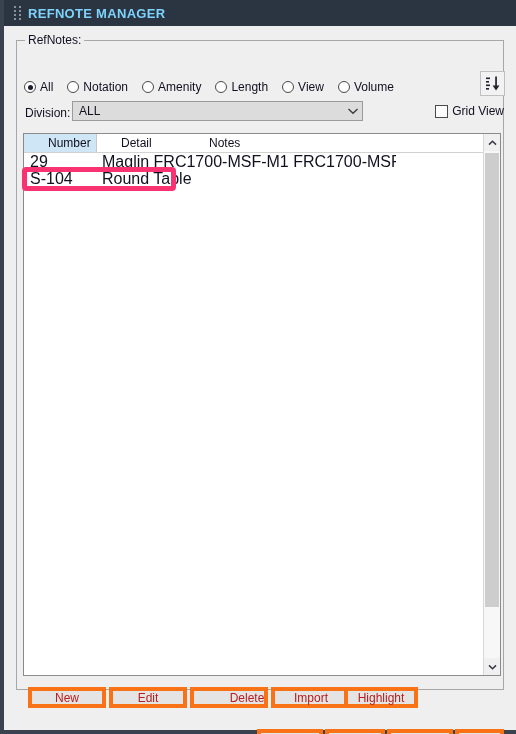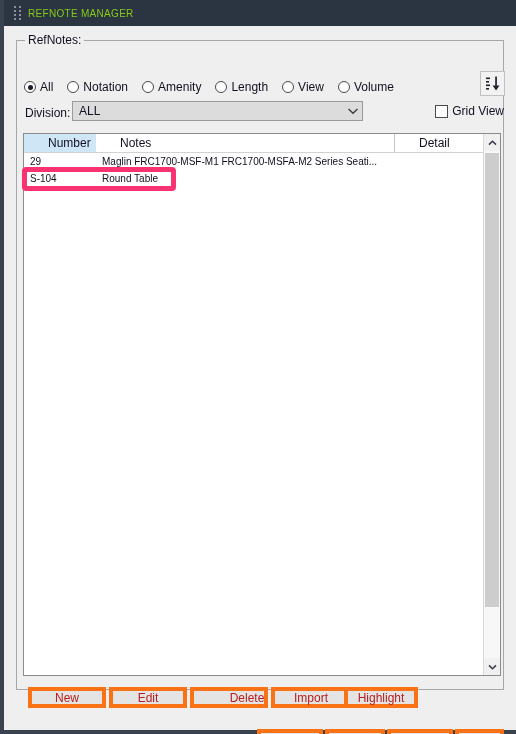--- a/index.html
+++ b/index.html
@@ -50,23 +50,24 @@
     gap: 2px 3px;
     align-content: center;
     justify-content: center;
   }
   #grip i {
     width: 2px; height: 2px;
     background: #8a909c;
     display: block;
   }
   #title-text {
-    font-size: 10px;
+    font-size: 13px;
     letter-spacing: 0.3px;
-    color: #84cc16;
+    color: #7dd3fc;
+    font-weight: bold;
   }
 
   
   #body {
     position: absolute;
     left: 4px; top: 26px;
     width: 508px;
     height: 704px;
     background: #efefef;
   }
@@ -237,21 +238,21 @@
   #rows {
     position: absolute;
     left: 0;
     top: 19px;
     width: 459px;
   }
   .row {
     height: 17px;
     display: flex;
     align-items: center;
-    font-size: 10px;
+    font-size: 16px;
     color: #101020;
     box-sizing: border-box;
   }
   .cell-number { width: 72px; padding-left: 6px; box-sizing: border-box; }
   .cell-notes  { width: 300px; padding-left: 6px; box-sizing: border-box;
                  white-space: nowrap; overflow: hidden; }
   .cell-detail { flex: 1; padding-left: 6px; box-sizing: border-box; }
 
   
   #annotation {
@@ -398,22 +399,22 @@
 
     <label id="gridview">
       <span class="box"></span>
       <span class="lbl">Grid View</span>
     </label>
 
     <div id="list">
 
       <div id="list-header">
         <div class="hcell sorted" style="width:72px">Number</div>
+        <div class="hcell divider" style="flex:1">Detail</div>
         <div class="hcell" style="width:298px">Notes</div>
-        <div class="hcell divider" style="flex:1">Detail</div>
       </div>
 
       <div id="rows">
         <div class="row">
           <div class="cell-number">29</div>
           <div class="cell-notes">Maglin FRC1700-MSF-M1 FRC1700-MSFA-M2 Series Seati...</div>
           <div class="cell-detail"></div>
         </div>
         <div class="row">
           <div class="cell-number">S-104</div>

